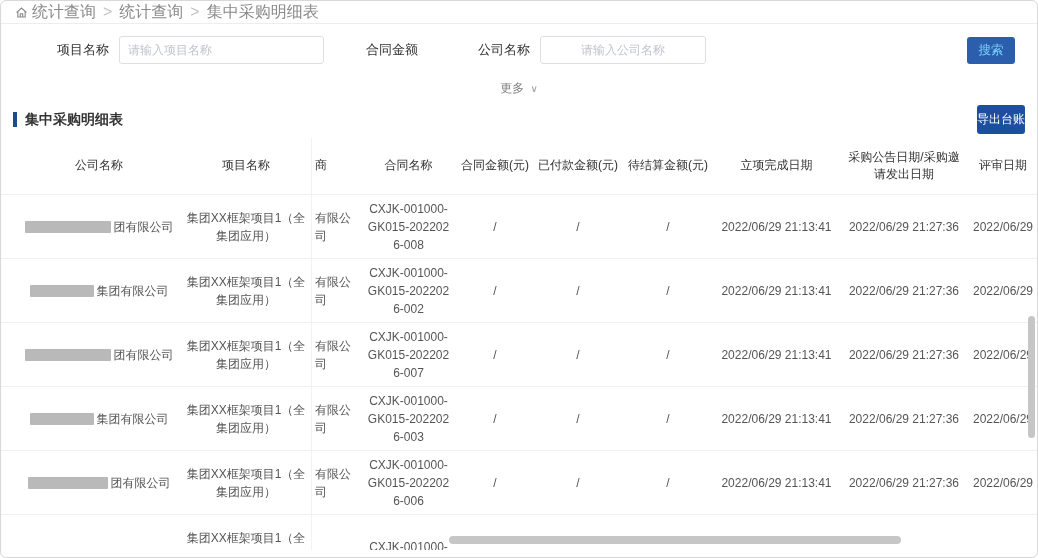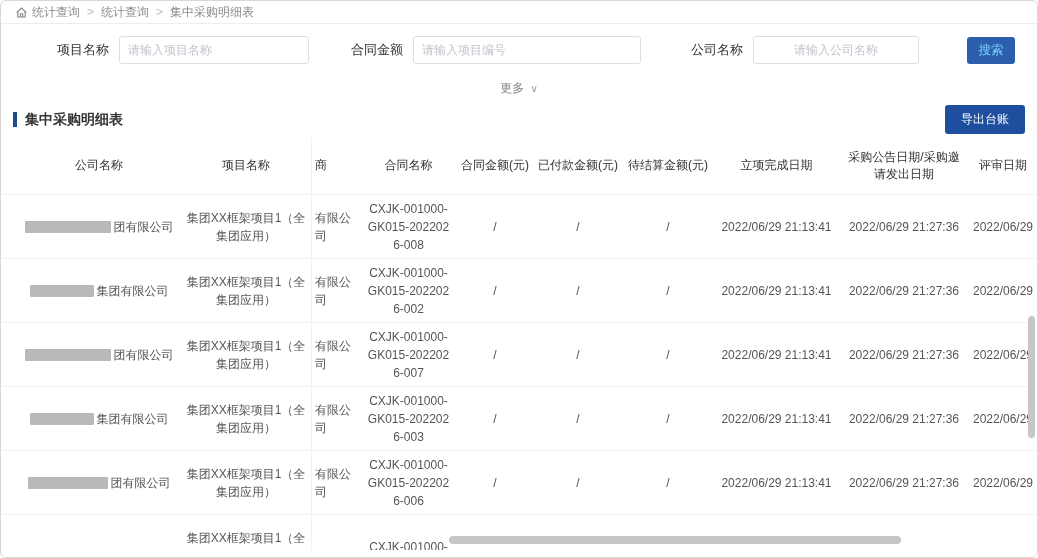--- a/index.html
+++ b/index.html
@@ -8,60 +8,60 @@
     font-family: "Liberation Sans", "DejaVu Sans", sans-serif;
   }
   .panel {
     width: 1038px; height: 558px;
     border: 1px solid #d8d8d8; border-radius: 6px;
     background: #fff; overflow: hidden; position: relative;
   }
   
   .breadcrumb {
     height: 15px; display: flex; align-items: center;
-    padding: 11px 14px; font-size: 12px; color: #8a8a8a;
+    padding: 11px 14px; font-size: 16px; color: #8a8a8a;
     border-bottom: 1px solid #ededed;
   }
   .breadcrumb .crumb { cursor: pointer; display: flex; align-items: center; }
   .breadcrumb .sep { margin: 0 7px; color: #c0c0c0; }
   .home-ic { width: 13px; height: 13px; margin-right: 4px; display: inline-block; }
   
   .search-bar {
     height: 52px; display: flex; align-items: center;
     padding: 0 22px 0 56px;
   }
   .search-field { display: flex; align-items: center; }
   .search-field label { font-size: 13px; color: #333; margin-right: 10px; white-space: nowrap; }
   .search-field input {
     height: 28px; border: 1px solid #dcdfe6; border-radius: 3px;
     padding: 0 8px; font-size: 12px; color: #333; outline: none;
     font-family: "Liberation Sans", "DejaVu Sans", sans-serif;
   }
   .search-field input::placeholder { color: #c0c4cc; }
-  .f1 input { width: 190px; }
+  .f1 input { width: 205px; }
   .f2 { margin-left: 42px; } .f2 input { width: 228px; }
   .f3 { margin-left: 50px; } .f3 input { width: 166px; text-align: center; }
   .btn-search {
     margin-left: auto; width: 48px; height: 27px;
     background: #2b5fad; color: #7dd3fc; border: none; border-radius: 3px;
     font-size: 12.5px; cursor: pointer;
     font-family: "Liberation Sans", "DejaVu Sans", sans-serif;
   }
   .more-row { height: 24px; display: flex; justify-content: center; align-items: center; }
   .more-toggle { font-size: 12px; color: #7f7f7f; cursor: pointer; }
   .more-toggle .caret { font-size: 10px; margin-left: 3px; color: #9a9a9a; }
   
   .section-head { height: 38px; display: flex; align-items: center; padding: 0 12px; }
   .section-title {
     font-size: 14px; font-weight: bold; color: #333;
     border-left: 4px solid #1e4a8f; padding-left: 8px; line-height: 15px;
   }
   .btn-export {
     margin-left: auto; background: #1d4f9e; color: #fff; border: none;
-    border-radius: 3px; font-size: 12px; padding: 6px 16px; cursor: pointer;
+    border-radius: 3px; font-size: 12px; padding: 6px 0; cursor: pointer;
     font-family: "Liberation Sans", "DejaVu Sans", sans-serif;
   }
   
   .table-wrap { position: relative; height: 412px; overflow: hidden; }
   .tr {
     display: grid;
     grid-template-columns: 164px 130px 50px 95px 78px 88px 92px 125px 130px 68px;
     padding-left: 16px; align-items: center; text-align: center;
   }
   .thead { height: 56px; font-size: 12px; color: #333; }
@@ -106,21 +106,20 @@
     <span class="crumb">集中采购明细表</span>
   </div>
 
   <div class="search-bar">
     <div class="search-field f1">
       <label>项目名称</label>
       <input type="text" placeholder="请输入项目名称" style="">
     </div>
     <div class="search-field f2">
       <label>合同金额</label>
-      <input type="text" placeholder="请输入项目编号" style="">
     </div>
     <div class="search-field f3">
       <label>公司名称</label>
       <input type="text" placeholder="请输入公司名称" style="">
     </div>
     <button class="btn-search">搜索</button>
   </div>
 
   <div class="more-row">
     <span class="more-toggle">

